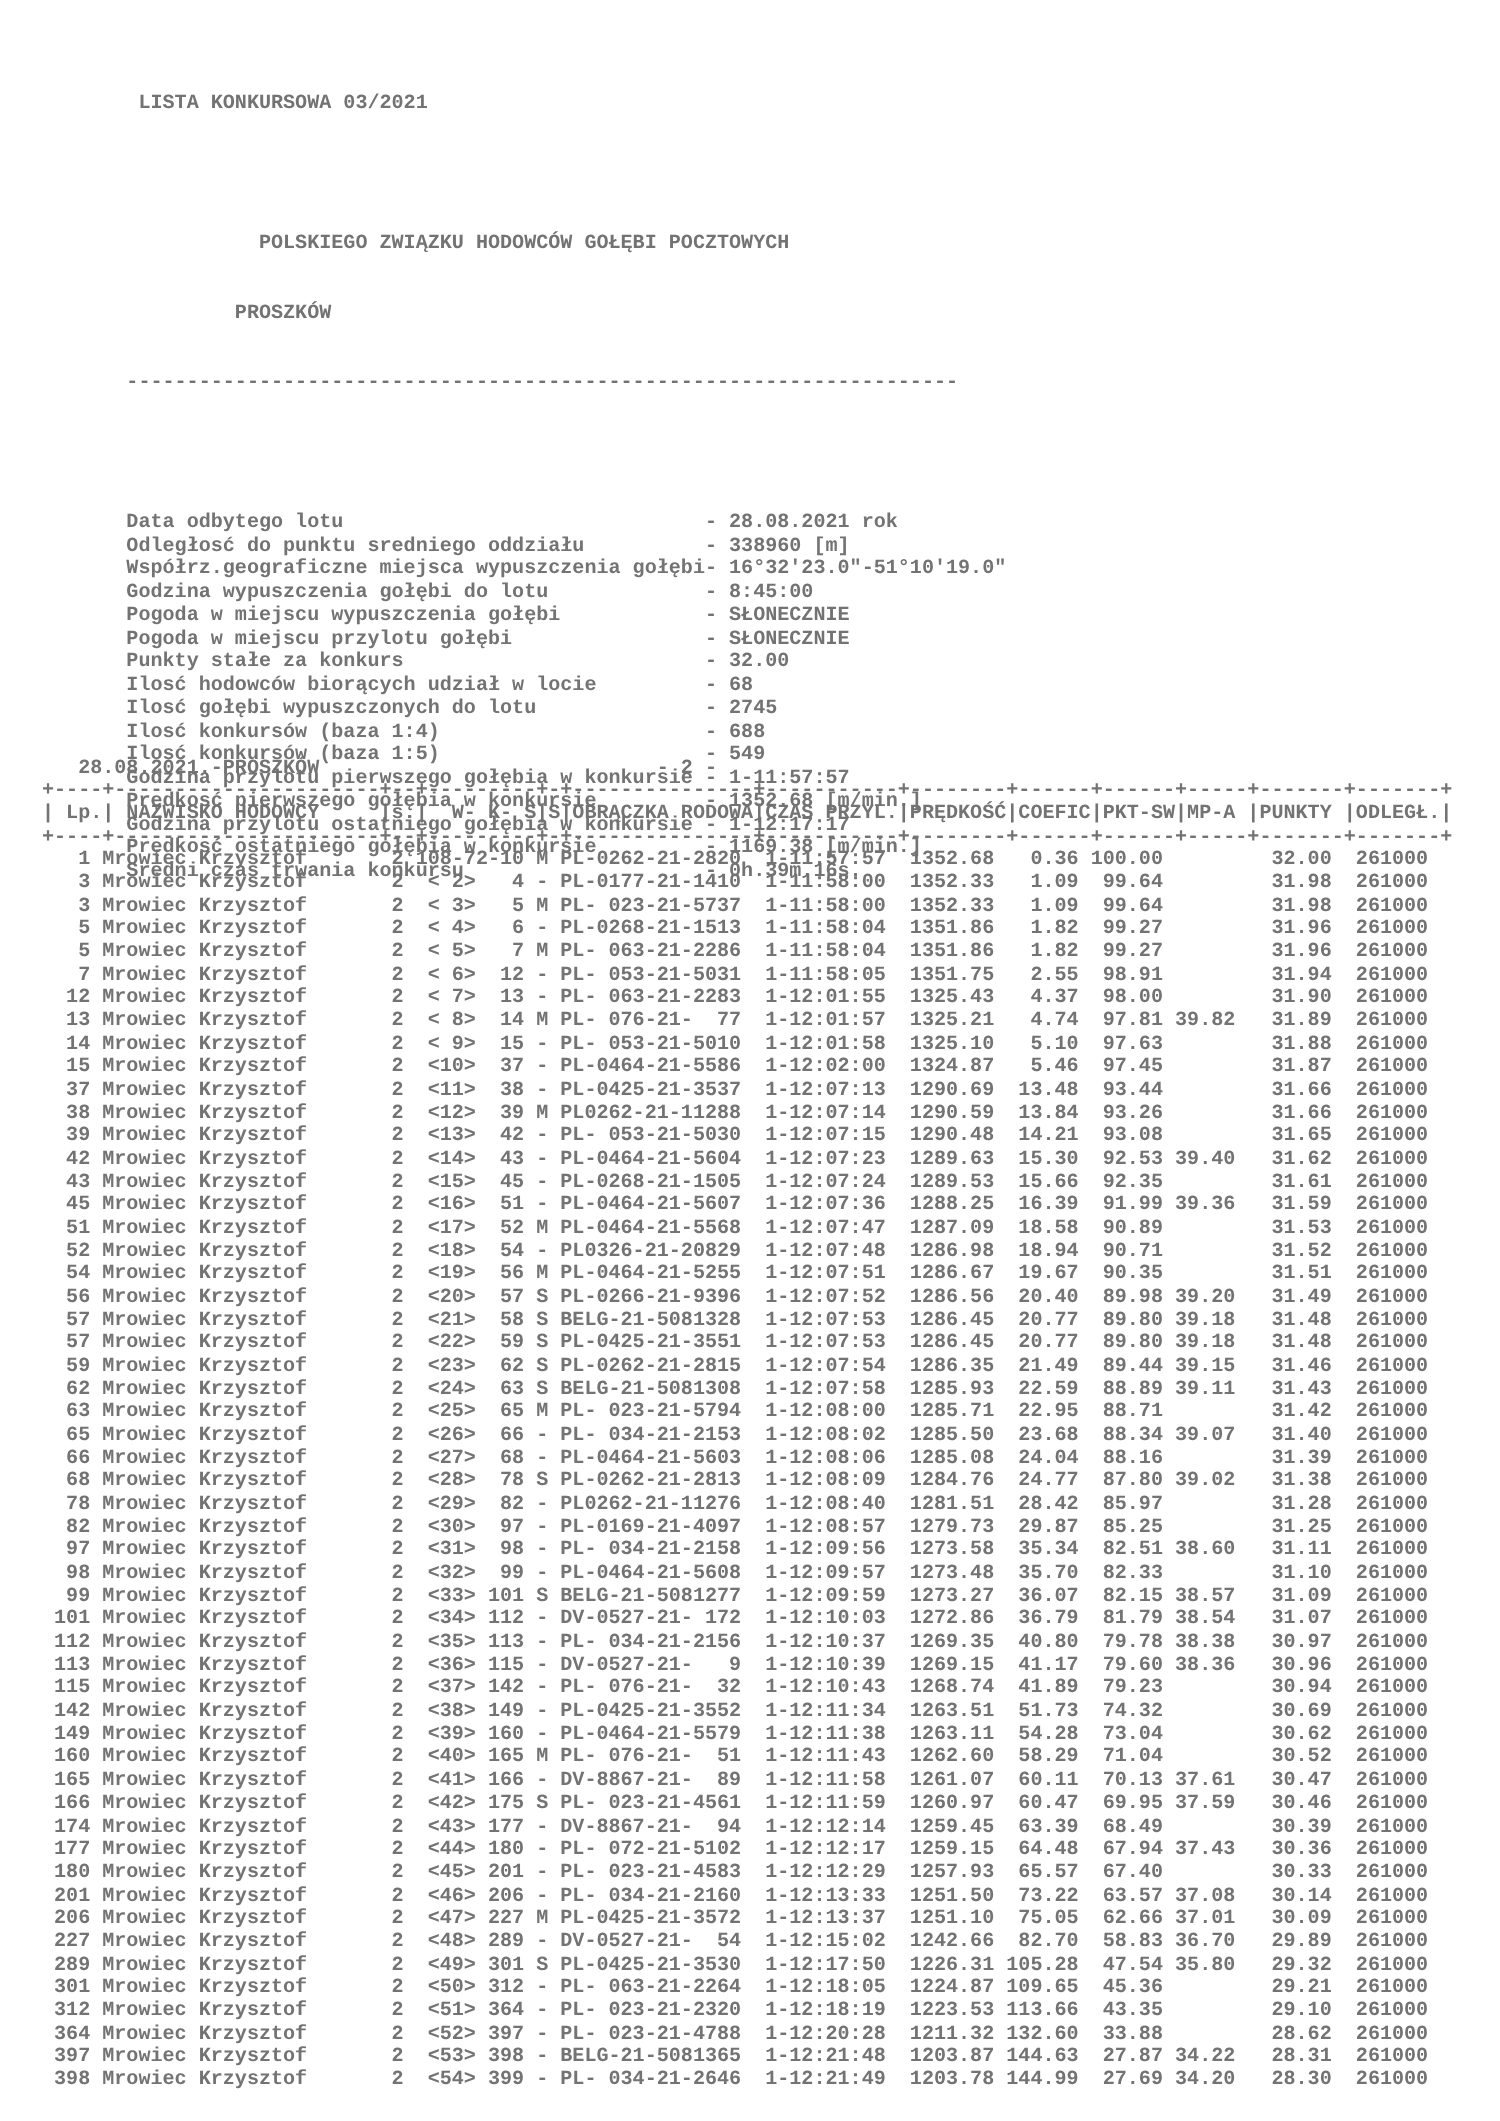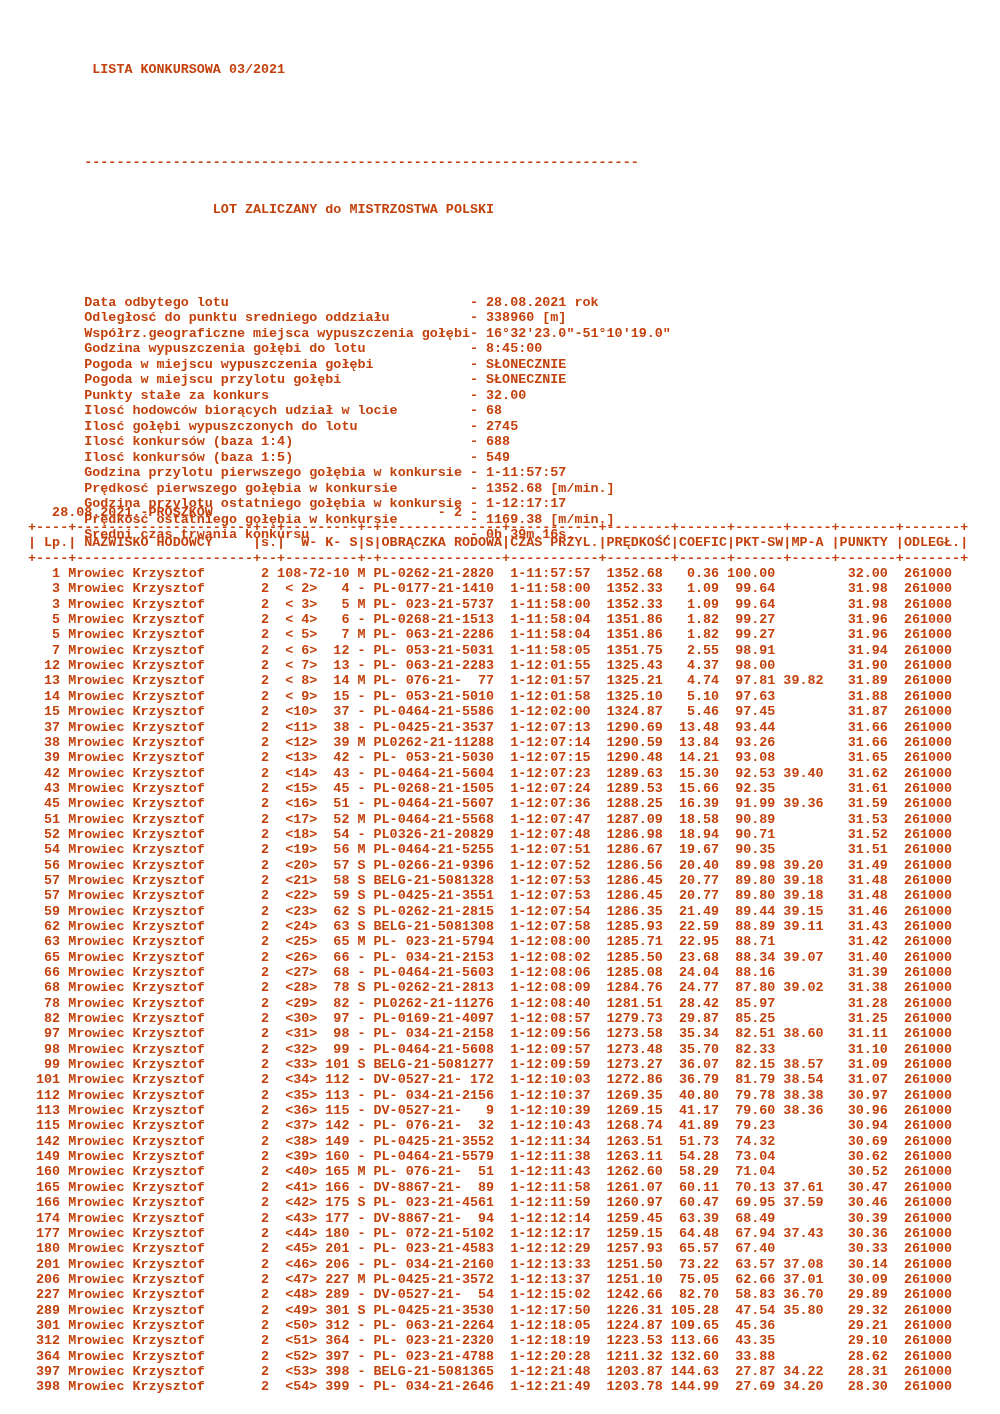--- a/index.html
+++ b/index.html
@@ -5,42 +5,43 @@
   html,body{margin:0;padding:0;background:#ffffff;}
   #page{
     position:relative;
     width:1000px;
     height:1414px;
     background:#ffffff;
     overflow:hidden;
     font-family:"Liberation Mono","DejaVu Sans Mono",monospace;
     font-weight:700;
     font-size:13.4px;
-    color:#c2410c;
+    color:#737373;
   }
   .block{
     position:absolute;
     white-space:pre;
     font-family:inherit;
   }
   #top{ left:28px; top:31px; line-height:15.5px; }
   #tableblock{ left:28px; top:474px; line-height:15.35px; }
   .line{ min-height:15.35px; }
   #top .line{ min-height:15.5px; }
 </style>
 </head>
 <body>
 
 <div id="page">
 
   <div id="top" class="block">
     <div class="line" style="padding-left:8ch">LISTA KONKURSOWA 03/2021</div>
     <div class="line"></div>
+    <div class="line" style="padding-left:18ch">POLSKIEGO ZWIĄZKU HODOWCÓW GOŁĘBI POCZTOWYCH</div>
+    <div class="line" style="padding-left:16ch">PROSZKÓW</div>
     <div class="line" id="dash-line" style="padding-left:7ch">---------------------------------------------------------------------</div>
-    <div class="line" style="padding-left:23ch">LOT ZALICZANY do MISTRZOSTWA POLSKI</div>
     <div class="line"></div>
     <div id="info-lines"><div class="line">       Data odbytego lotu                              - 28.08.2021 rok</div><div class="line">       Odległosć do punktu sredniego oddziału          - 338960 [m]</div><div class="line">       Współrz.geograficzne miejsca wypuszczenia gołębi- 16°32'23.0"-51°10'19.0"</div><div class="line">       Godzina wypuszczenia gołębi do lotu             - 8:45:00</div><div class="line">       Pogoda w miejscu wypuszczenia gołębi            - SŁONECZNIE</div><div class="line">       Pogoda w miejscu przylotu gołębi                - SŁONECZNIE</div><div class="line">       Punkty stałe za konkurs                         - 32.00</div><div class="line">       Ilosć hodowców biorących udział w locie         - 68</div><div class="line">       Ilosć gołębi wypuszczonych do lotu              - 2745</div><div class="line">       Ilosć konkursów (baza 1:4)                      - 688</div><div class="line">       Ilosć konkursów (baza 1:5)                      - 549</div><div class="line">       Godzina przylotu pierwszego gołębia w konkursie - 1-11:57:57</div><div class="line">       Prędkosć pierwszego gołębia w konkursie         - 1352.68 [m/min.]</div><div class="line">       Godzina przylotu ostatniego gołębia w konkursie - 1-12:17:17</div><div class="line">       Prędkosć ostatniego gołębia w konkursie         - 1169.38 [m/min.]</div><div class="line">       Sredni czas trwania konkursu                    - 0h.39m.16s.</div></div>
   </div>
 
   <div id="tableblock" class="block">
     <div id="results"><div class="line">   28.08.2021.-PROSZKÓW                            - 2 -</div><div class="line">+----+----------------------+--+---------+-+---------------+-----------+--------+------+------+-----+-------+-------+</div><div class="line">| Lp.| NAZWISKO HODOWCY     |s.|  W- K- S|S|OBRĄCZKA RODOWA|CZAS PRZYL.|PRĘDKOŚĆ|COEFIC|PKT-SW|MP-A |PUNKTY |ODLEGŁ.|</div><div class="line">+----+----------------------+--+---------+-+---------------+-----------+--------+------+------+-----+-------+-------+</div><div class="line">   1 Mrowiec Krzysztof       2 108-72-10 M PL-0262-21-2820  1-11:57:57  1352.68   0.36 100.00         32.00  261000</div><div class="line">   3 Mrowiec Krzysztof       2  &lt; 2&gt;   4 - PL-0177-21-1410  1-11:58:00  1352.33   1.09  99.64         31.98  261000</div><div class="line">   3 Mrowiec Krzysztof       2  &lt; 3&gt;   5 M PL- 023-21-5737  1-11:58:00  1352.33   1.09  99.64         31.98  261000</div><div class="line">   5 Mrowiec Krzysztof       2  &lt; 4&gt;   6 - PL-0268-21-1513  1-11:58:04  1351.86   1.82  99.27         31.96  261000</div><div class="line">   5 Mrowiec Krzysztof       2  &lt; 5&gt;   7 M PL- 063-21-2286  1-11:58:04  1351.86   1.82  99.27         31.96  261000</div><div class="line">   7 Mrowiec Krzysztof       2  &lt; 6&gt;  12 - PL- 053-21-5031  1-11:58:05  1351.75   2.55  98.91         31.94  261000</div><div class="line">  12 Mrowiec Krzysztof       2  &lt; 7&gt;  13 - PL- 063-21-2283  1-12:01:55  1325.43   4.37  98.00         31.90  261000</div><div class="line">  13 Mrowiec Krzysztof       2  &lt; 8&gt;  14 M PL- 076-21-  77  1-12:01:57  1325.21   4.74  97.81 39.82   31.89  261000</div><div class="line">  14 Mrowiec Krzysztof       2  &lt; 9&gt;  15 - PL- 053-21-5010  1-12:01:58  1325.10   5.10  97.63         31.88  261000</div><div class="line">  15 Mrowiec Krzysztof       2  &lt;10&gt;  37 - PL-0464-21-5586  1-12:02:00  1324.87   5.46  97.45         31.87  261000</div><div class="line">  37 Mrowiec Krzysztof       2  &lt;11&gt;  38 - PL-0425-21-3537  1-12:07:13  1290.69  13.48  93.44         31.66  261000</div><div class="line">  38 Mrowiec Krzysztof       2  &lt;12&gt;  39 M PL0262-21-11288  1-12:07:14  1290.59  13.84  93.26         31.66  261000</div><div class="line">  39 Mrowiec Krzysztof       2  &lt;13&gt;  42 - PL- 053-21-5030  1-12:07:15  1290.48  14.21  93.08         31.65  261000</div><div class="line">  42 Mrowiec Krzysztof       2  &lt;14&gt;  43 - PL-0464-21-5604  1-12:07:23  1289.63  15.30  92.53 39.40   31.62  261000</div><div class="line">  43 Mrowiec Krzysztof       2  &lt;15&gt;  45 - PL-0268-21-1505  1-12:07:24  1289.53  15.66  92.35         31.61  261000</div><div class="line">  45 Mrowiec Krzysztof       2  &lt;16&gt;  51 - PL-0464-21-5607  1-12:07:36  1288.25  16.39  91.99 39.36   31.59  261000</div><div class="line">  51 Mrowiec Krzysztof       2  &lt;17&gt;  52 M PL-0464-21-5568  1-12:07:47  1287.09  18.58  90.89         31.53  261000</div><div class="line">  52 Mrowiec Krzysztof       2  &lt;18&gt;  54 - PL0326-21-20829  1-12:07:48  1286.98  18.94  90.71         31.52  261000</div><div class="line">  54 Mrowiec Krzysztof       2  &lt;19&gt;  56 M PL-0464-21-5255  1-12:07:51  1286.67  19.67  90.35         31.51  261000</div><div class="line">  56 Mrowiec Krzysztof       2  &lt;20&gt;  57 S PL-0266-21-9396  1-12:07:52  1286.56  20.40  89.98 39.20   31.49  261000</div><div class="line">  57 Mrowiec Krzysztof       2  &lt;21&gt;  58 S BELG-21-5081328  1-12:07:53  1286.45  20.77  89.80 39.18   31.48  261000</div><div class="line">  57 Mrowiec Krzysztof       2  &lt;22&gt;  59 S PL-0425-21-3551  1-12:07:53  1286.45  20.77  89.80 39.18   31.48  261000</div><div class="line">  59 Mrowiec Krzysztof       2  &lt;23&gt;  62 S PL-0262-21-2815  1-12:07:54  1286.35  21.49  89.44 39.15   31.46  261000</div><div class="line">  62 Mrowiec Krzysztof       2  &lt;24&gt;  63 S BELG-21-5081308  1-12:07:58  1285.93  22.59  88.89 39.11   31.43  261000</div><div class="line">  63 Mrowiec Krzysztof       2  &lt;25&gt;  65 M PL- 023-21-5794  1-12:08:00  1285.71  22.95  88.71         31.42  261000</div><div class="line">  65 Mrowiec Krzysztof       2  &lt;26&gt;  66 - PL- 034-21-2153  1-12:08:02  1285.50  23.68  88.34 39.07   31.40  261000</div><div class="line">  66 Mrowiec Krzysztof       2  &lt;27&gt;  68 - PL-0464-21-5603  1-12:08:06  1285.08  24.04  88.16         31.39  261000</div><div class="line">  68 Mrowiec Krzysztof       2  &lt;28&gt;  78 S PL-0262-21-2813  1-12:08:09  1284.76  24.77  87.80 39.02   31.38  261000</div><div class="line">  78 Mrowiec Krzysztof       2  &lt;29&gt;  82 - PL0262-21-11276  1-12:08:40  1281.51  28.42  85.97         31.28  261000</div><div class="line">  82 Mrowiec Krzysztof       2  &lt;30&gt;  97 - PL-0169-21-4097  1-12:08:57  1279.73  29.87  85.25         31.25  261000</div><div class="line">  97 Mrowiec Krzysztof       2  &lt;31&gt;  98 - PL- 034-21-2158  1-12:09:56  1273.58  35.34  82.51 38.60   31.11  261000</div><div class="line">  98 Mrowiec Krzysztof       2  &lt;32&gt;  99 - PL-0464-21-5608  1-12:09:57  1273.48  35.70  82.33         31.10  261000</div><div class="line">  99 Mrowiec Krzysztof       2  &lt;33&gt; 101 S BELG-21-5081277  1-12:09:59  1273.27  36.07  82.15 38.57   31.09  261000</div><div class="line"> 101 Mrowiec Krzysztof       2  &lt;34&gt; 112 - DV-0527-21- 172  1-12:10:03  1272.86  36.79  81.79 38.54   31.07  261000</div><div class="line"> 112 Mrowiec Krzysztof       2  &lt;35&gt; 113 - PL- 034-21-2156  1-12:10:37  1269.35  40.80  79.78 38.38   30.97  261000</div><div class="line"> 113 Mrowiec Krzysztof       2  &lt;36&gt; 115 - DV-0527-21-   9  1-12:10:39  1269.15  41.17  79.60 38.36   30.96  261000</div><div class="line"> 115 Mrowiec Krzysztof       2  &lt;37&gt; 142 - PL- 076-21-  32  1-12:10:43  1268.74  41.89  79.23         30.94  261000</div><div class="line"> 142 Mrowiec Krzysztof       2  &lt;38&gt; 149 - PL-0425-21-3552  1-12:11:34  1263.51  51.73  74.32         30.69  261000</div><div class="line"> 149 Mrowiec Krzysztof       2  &lt;39&gt; 160 - PL-0464-21-5579  1-12:11:38  1263.11  54.28  73.04         30.62  261000</div><div class="line"> 160 Mrowiec Krzysztof       2  &lt;40&gt; 165 M PL- 076-21-  51  1-12:11:43  1262.60  58.29  71.04         30.52  261000</div><div class="line"> 165 Mrowiec Krzysztof       2  &lt;41&gt; 166 - DV-8867-21-  89  1-12:11:58  1261.07  60.11  70.13 37.61   30.47  261000</div><div class="line"> 166 Mrowiec Krzysztof       2  &lt;42&gt; 175 S PL- 023-21-4561  1-12:11:59  1260.97  60.47  69.95 37.59   30.46  261000</div><div class="line"> 174 Mrowiec Krzysztof       2  &lt;43&gt; 177 - DV-8867-21-  94  1-12:12:14  1259.45  63.39  68.49         30.39  261000</div><div class="line"> 177 Mrowiec Krzysztof       2  &lt;44&gt; 180 - PL- 072-21-5102  1-12:12:17  1259.15  64.48  67.94 37.43   30.36  261000</div><div class="line"> 180 Mrowiec Krzysztof       2  &lt;45&gt; 201 - PL- 023-21-4583  1-12:12:29  1257.93  65.57  67.40         30.33  261000</div><div class="line"> 201 Mrowiec Krzysztof       2  &lt;46&gt; 206 - PL- 034-21-2160  1-12:13:33  1251.50  73.22  63.57 37.08   30.14  261000</div><div class="line"> 206 Mrowiec Krzysztof       2  &lt;47&gt; 227 M PL-0425-21-3572  1-12:13:37  1251.10  75.05  62.66 37.01   30.09  261000</div><div class="line"> 227 Mrowiec Krzysztof       2  &lt;48&gt; 289 - DV-0527-21-  54  1-12:15:02  1242.66  82.70  58.83 36.70   29.89  261000</div><div class="line"> 289 Mrowiec Krzysztof       2  &lt;49&gt; 301 S PL-0425-21-3530  1-12:17:50  1226.31 105.28  47.54 35.80   29.32  261000</div><div class="line"> 301 Mrowiec Krzysztof       2  &lt;50&gt; 312 - PL- 063-21-2264  1-12:18:05  1224.87 109.65  45.36         29.21  261000</div><div class="line"> 312 Mrowiec Krzysztof       2  &lt;51&gt; 364 - PL- 023-21-2320  1-12:18:19  1223.53 113.66  43.35         29.10  261000</div><div class="line"> 364 Mrowiec Krzysztof       2  &lt;52&gt; 397 - PL- 023-21-4788  1-12:20:28  1211.32 132.60  33.88         28.62  261000</div><div class="line"> 397 Mrowiec Krzysztof       2  &lt;53&gt; 398 - BELG-21-5081365  1-12:21:48  1203.87 144.63  27.87 34.22   28.31  261000</div><div class="line"> 398 Mrowiec Krzysztof       2  &lt;54&gt; 399 - PL- 034-21-2646  1-12:21:49  1203.78 144.99  27.69 34.20   28.30  261000</div></div>
   </div>
 
 </div>
 

